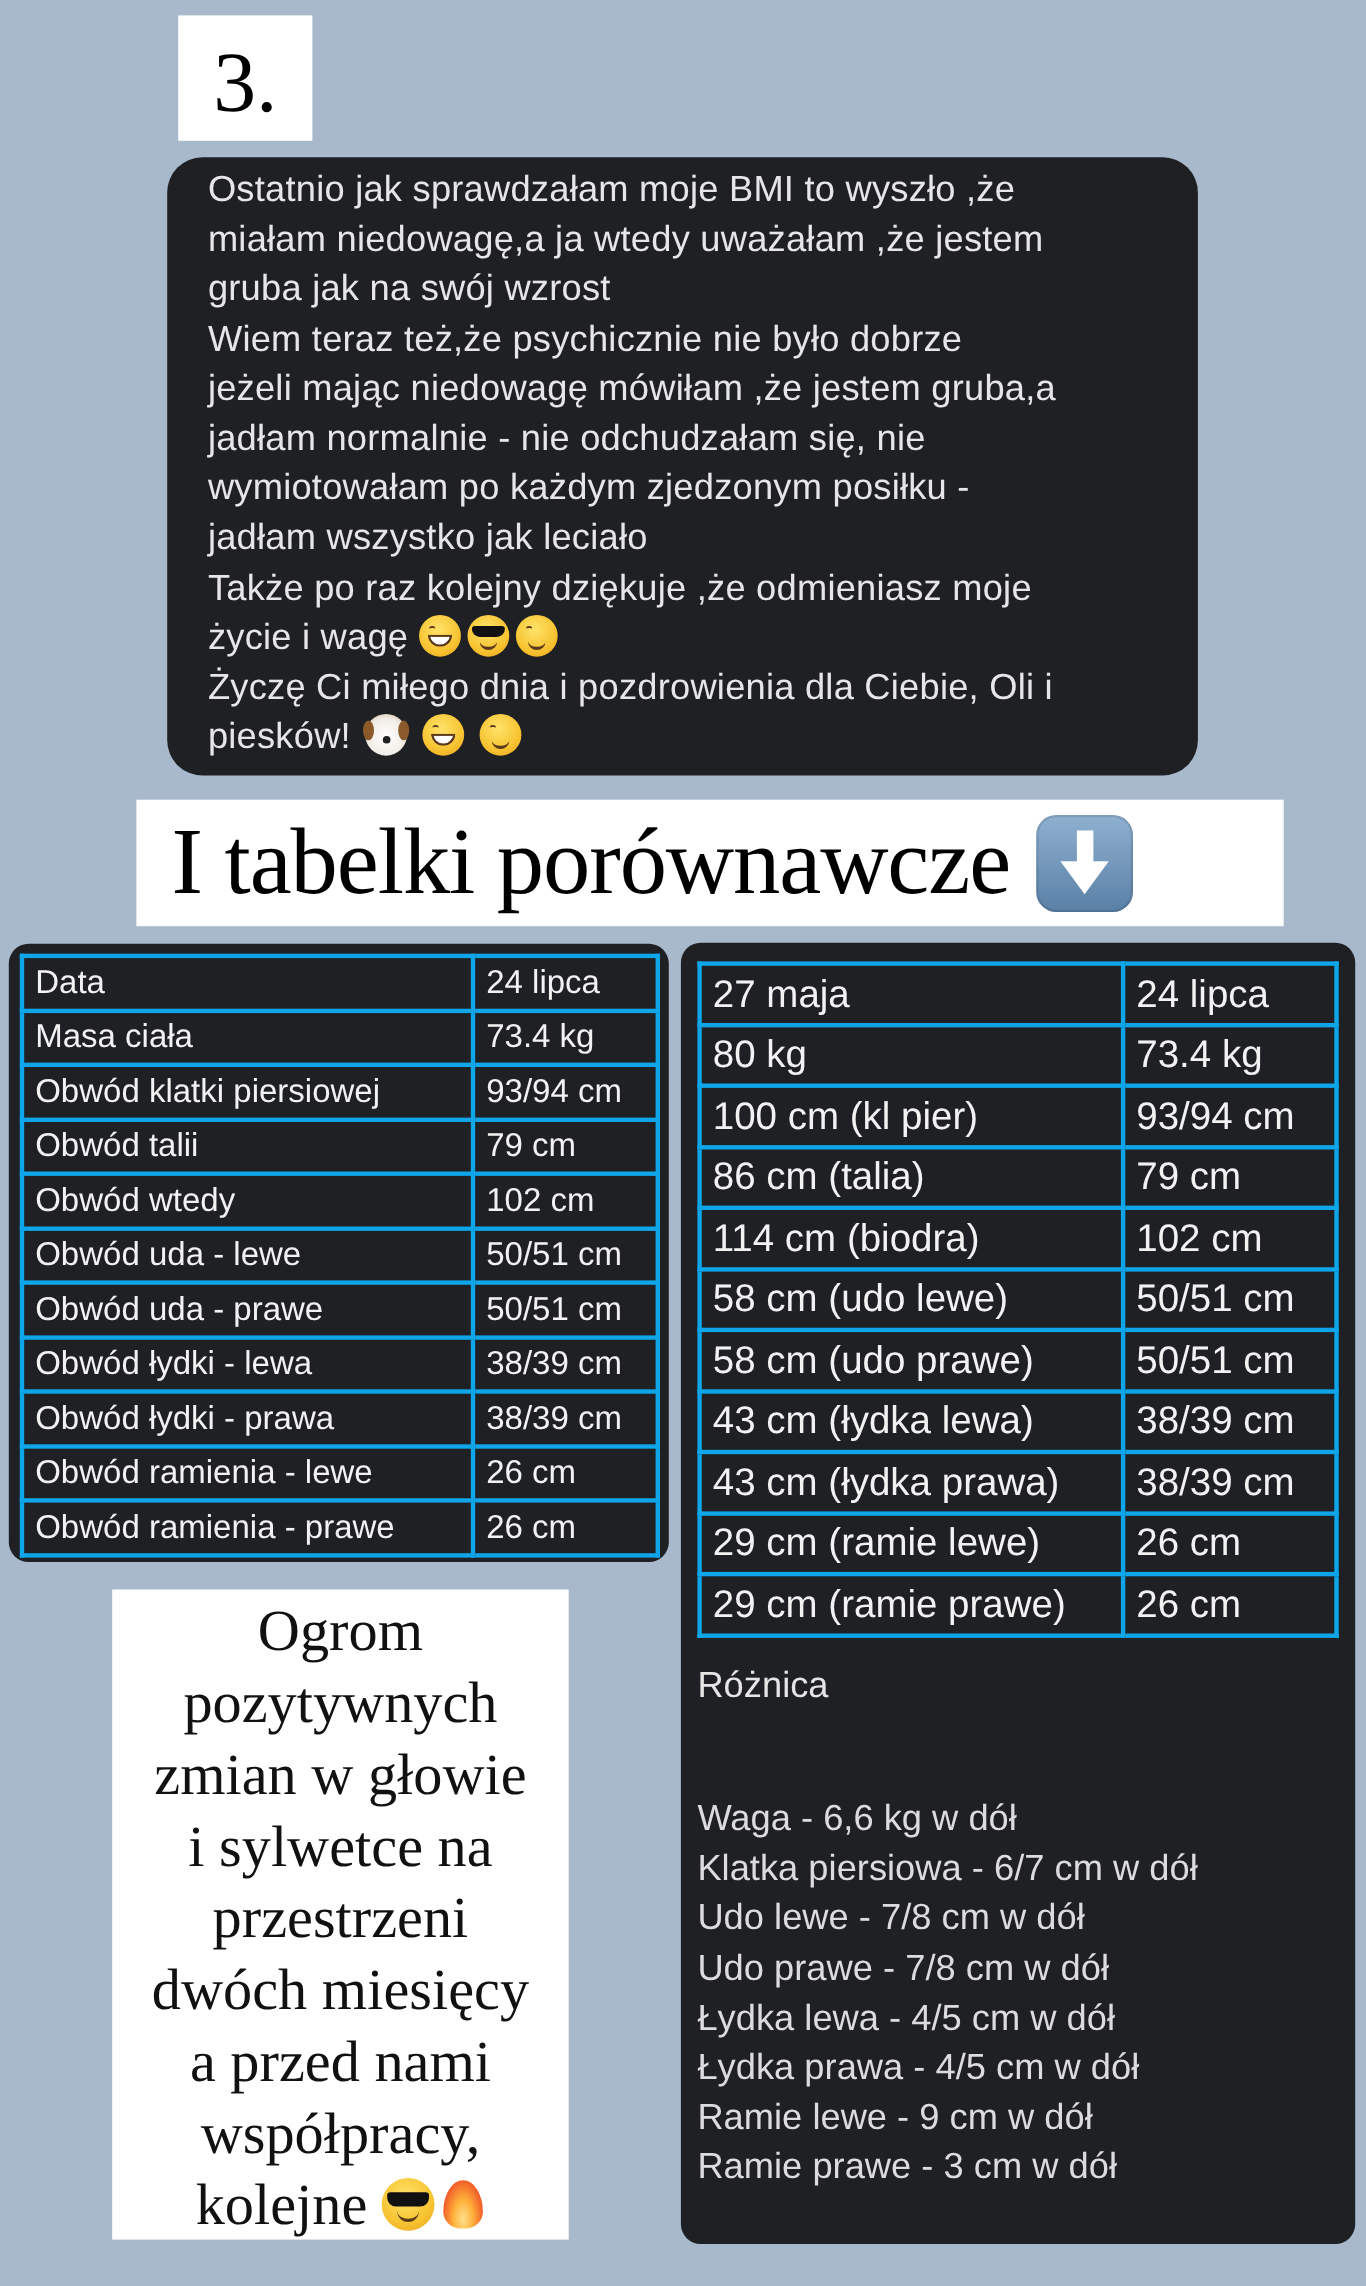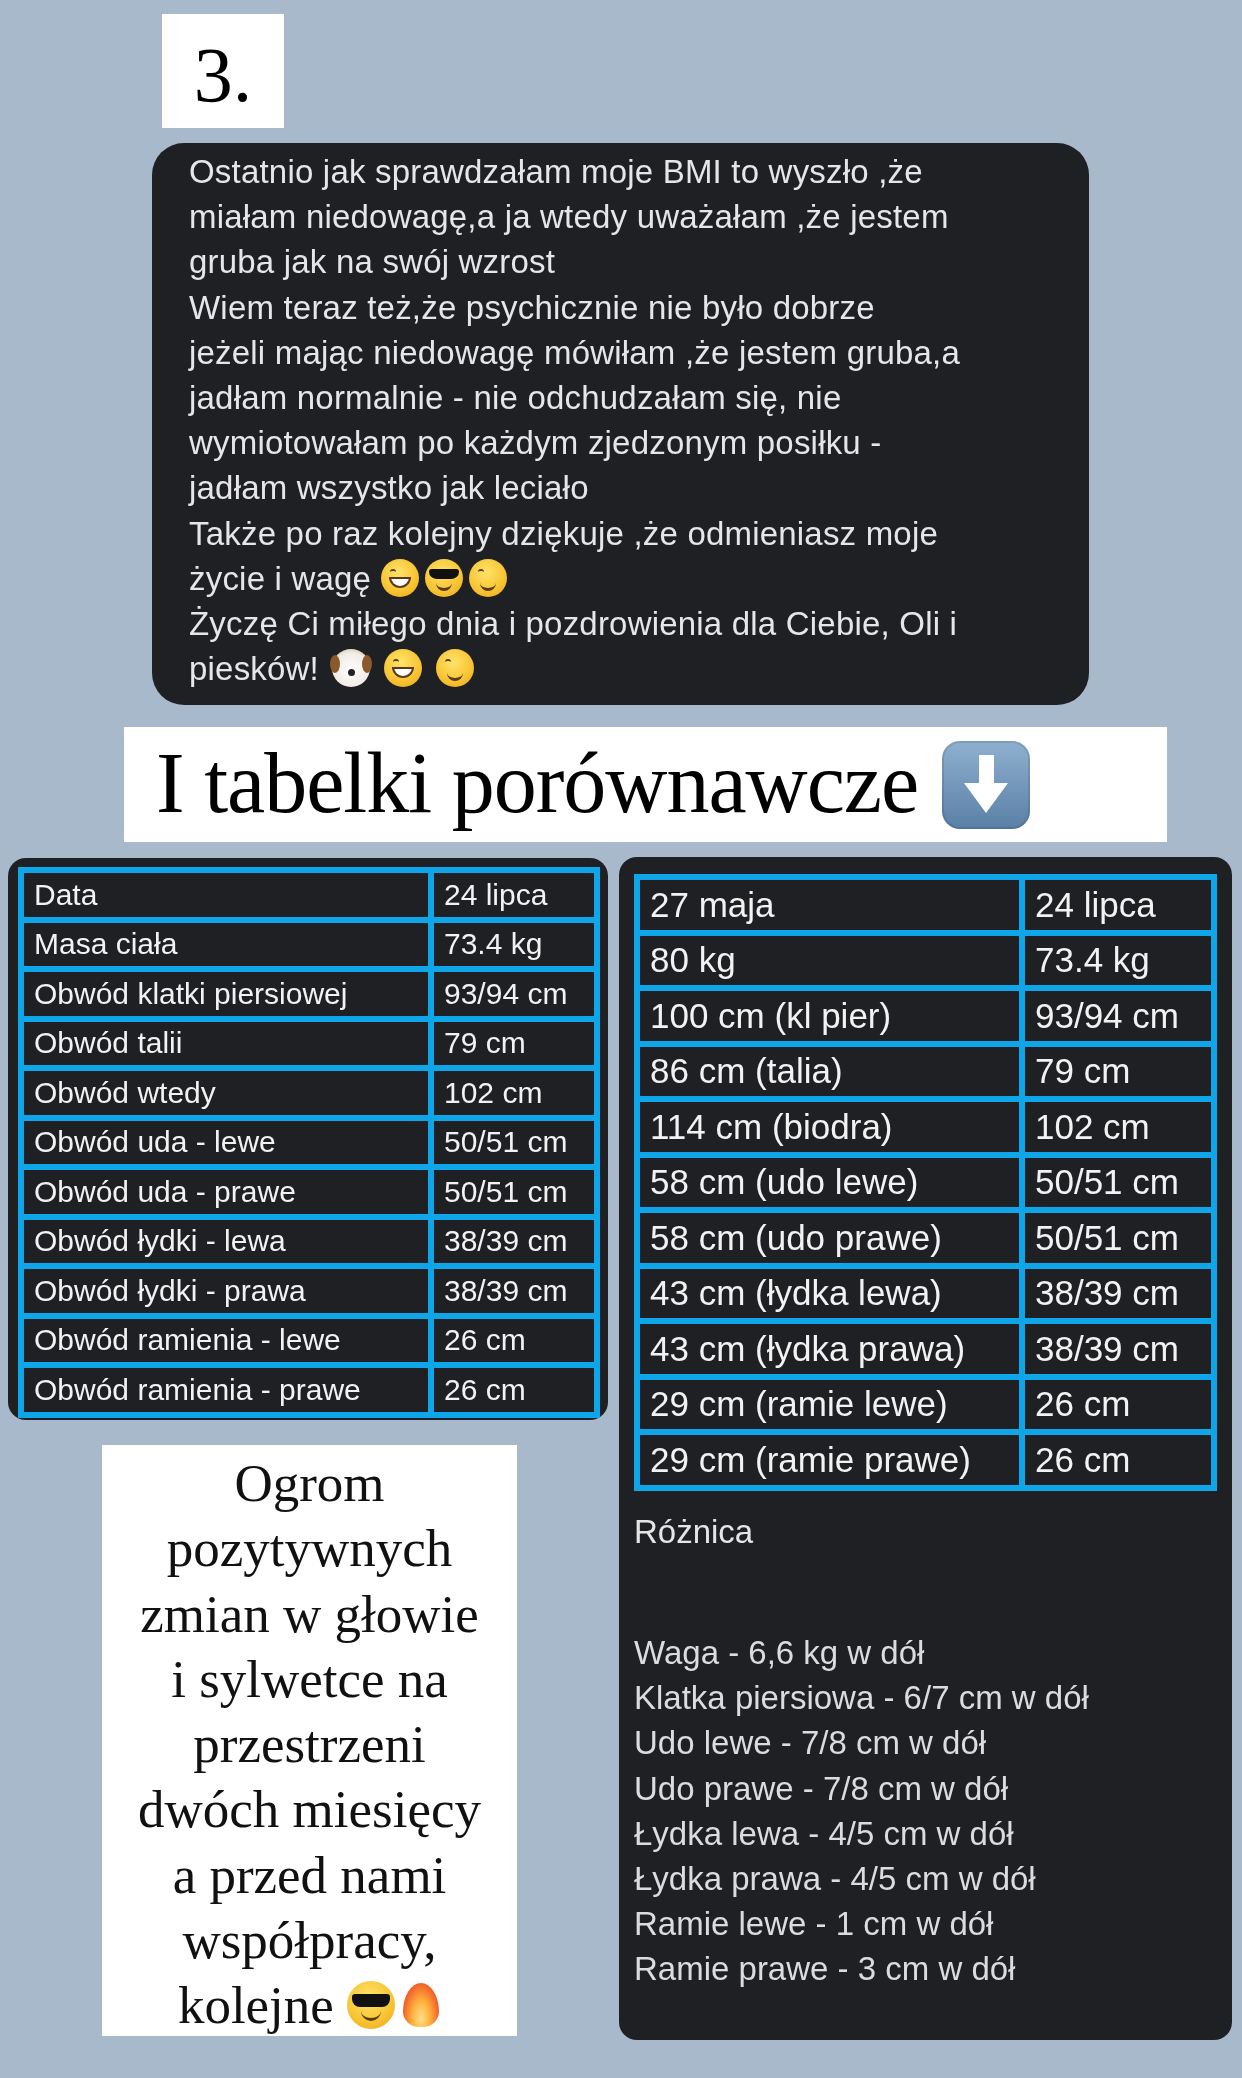--- a/index.html
+++ b/index.html
@@ -93,21 +93,21 @@
 
   
   .card { background: #1f2024; border-radius: 18px; }
   .card-left { left: 8px; top: 858px; width: 600px; height: 562px; }
   .card-right { left: 619px; top: 857px; width: 613px; height: 1183px; }
 
   table.m {
     border-collapse: collapse; position: absolute; color: #f2f2f2;
   }
   table.m td {
-    border: 6px solid #0ea5e9; padding: 0 0 0 10px; box-sizing: border-box;
+    border: 4px solid #0ea5e9; padding: 0 0 0 10px; box-sizing: border-box;
     white-space: nowrap; vertical-align: middle;
   }
   .tbl-left { left: 10px; top: 9px; width: 582px; font-size: 30px; }
   .tbl-left td { height: 49.5px; }
   .tbl-left td:first-child { width: 410px; }
   .tbl-right { left: 15px; top: 17px; width: 583px; font-size: 35px; }
   .tbl-right td { height: 55.5px; padding-left: 12px; }
   .tbl-right td:first-child { width: 385px; }
 
   .diff-title {
@@ -274,21 +274,21 @@
   </table>
 
   <div class="abs diff-title">Różnica</div>
   <ul class="abs diff-list">
     <li>Waga - 6,6 kg w dół</li>
     <li>Klatka piersiowa - 6/7 cm w dół</li>
     <li>Udo lewe - 7/8 cm w dół</li>
     <li>Udo prawe - 7/8 cm w dół</li>
     <li>Łydka lewa - 4/5 cm w dół</li>
     <li>Łydka prawa - 4/5 cm w dół</li>
-    <li>Ramie lewe - 1 cm w dół</li>
+    <li>Ramie lewe - 9 cm w dół</li>
     <li>Ramie prawe - 3 cm w dół</li>
   </ul>
 </div>
 
 <div class="abs quote">
   <span class="line">Ogrom</span>
   <span class="line">pozytywnych</span>
   <span class="line">zmian w głowie</span>
   <span class="line">i sylwetce na</span>
   <span class="line">przestrzeni</span>

